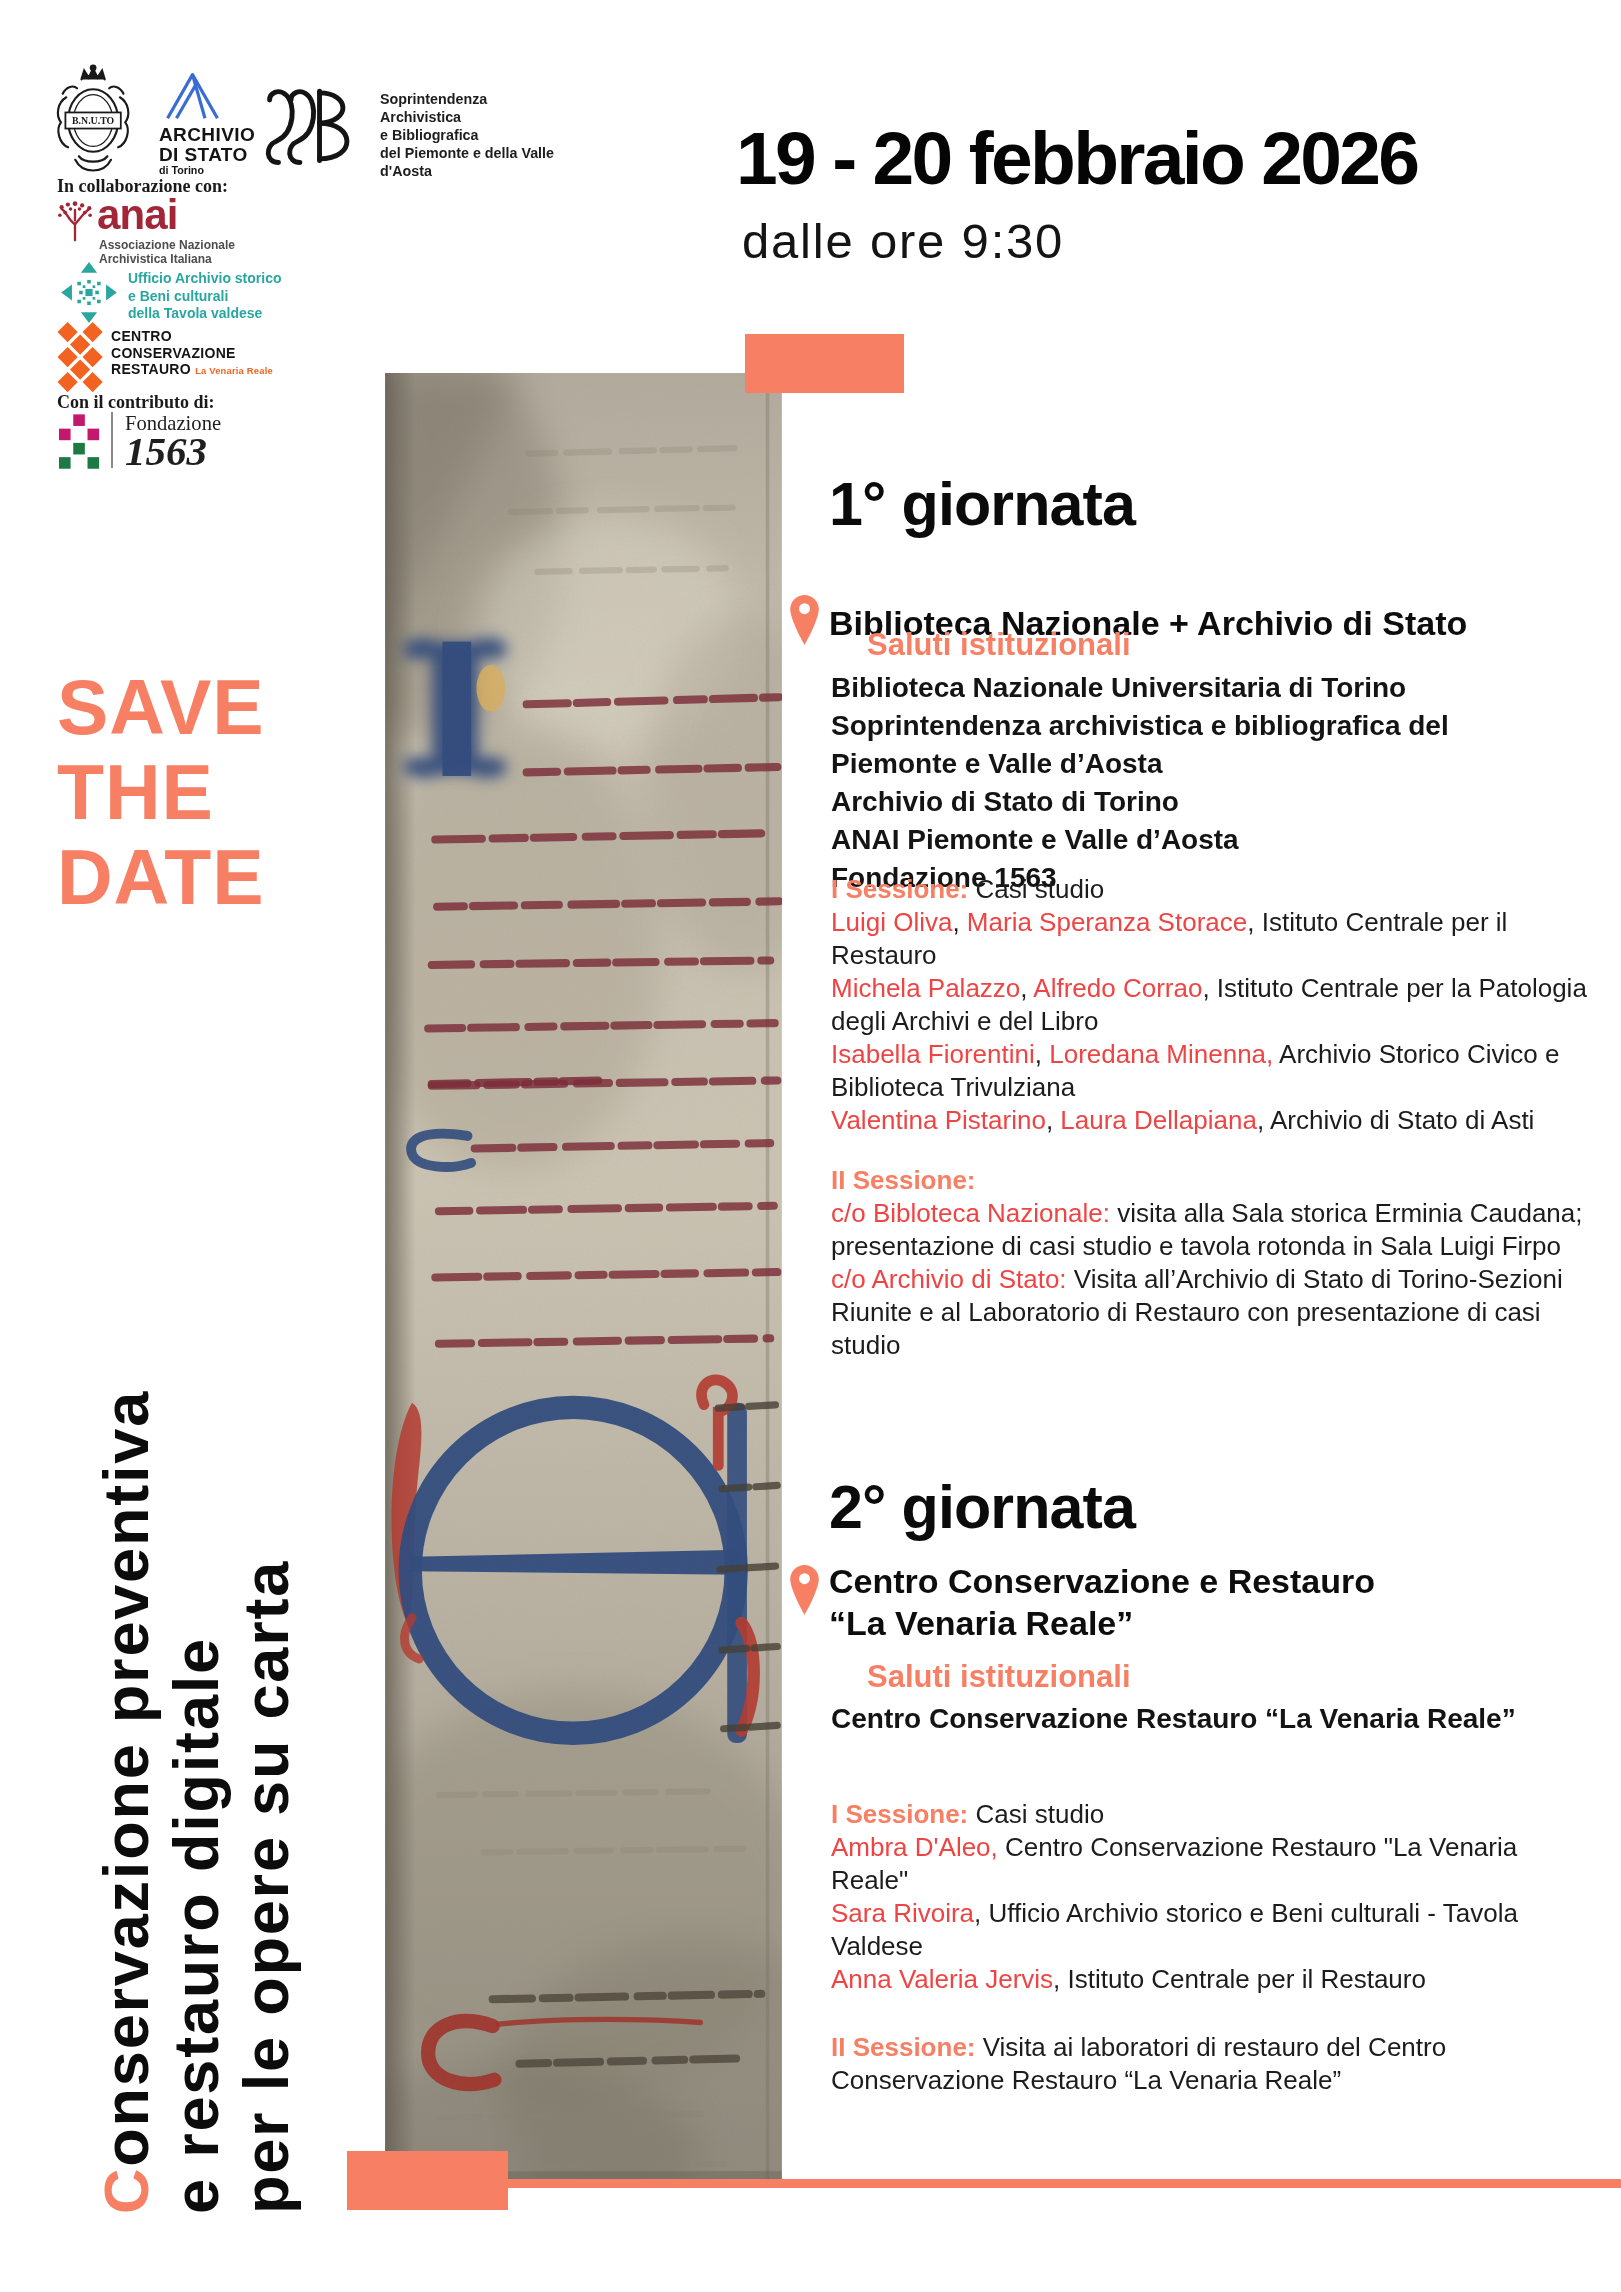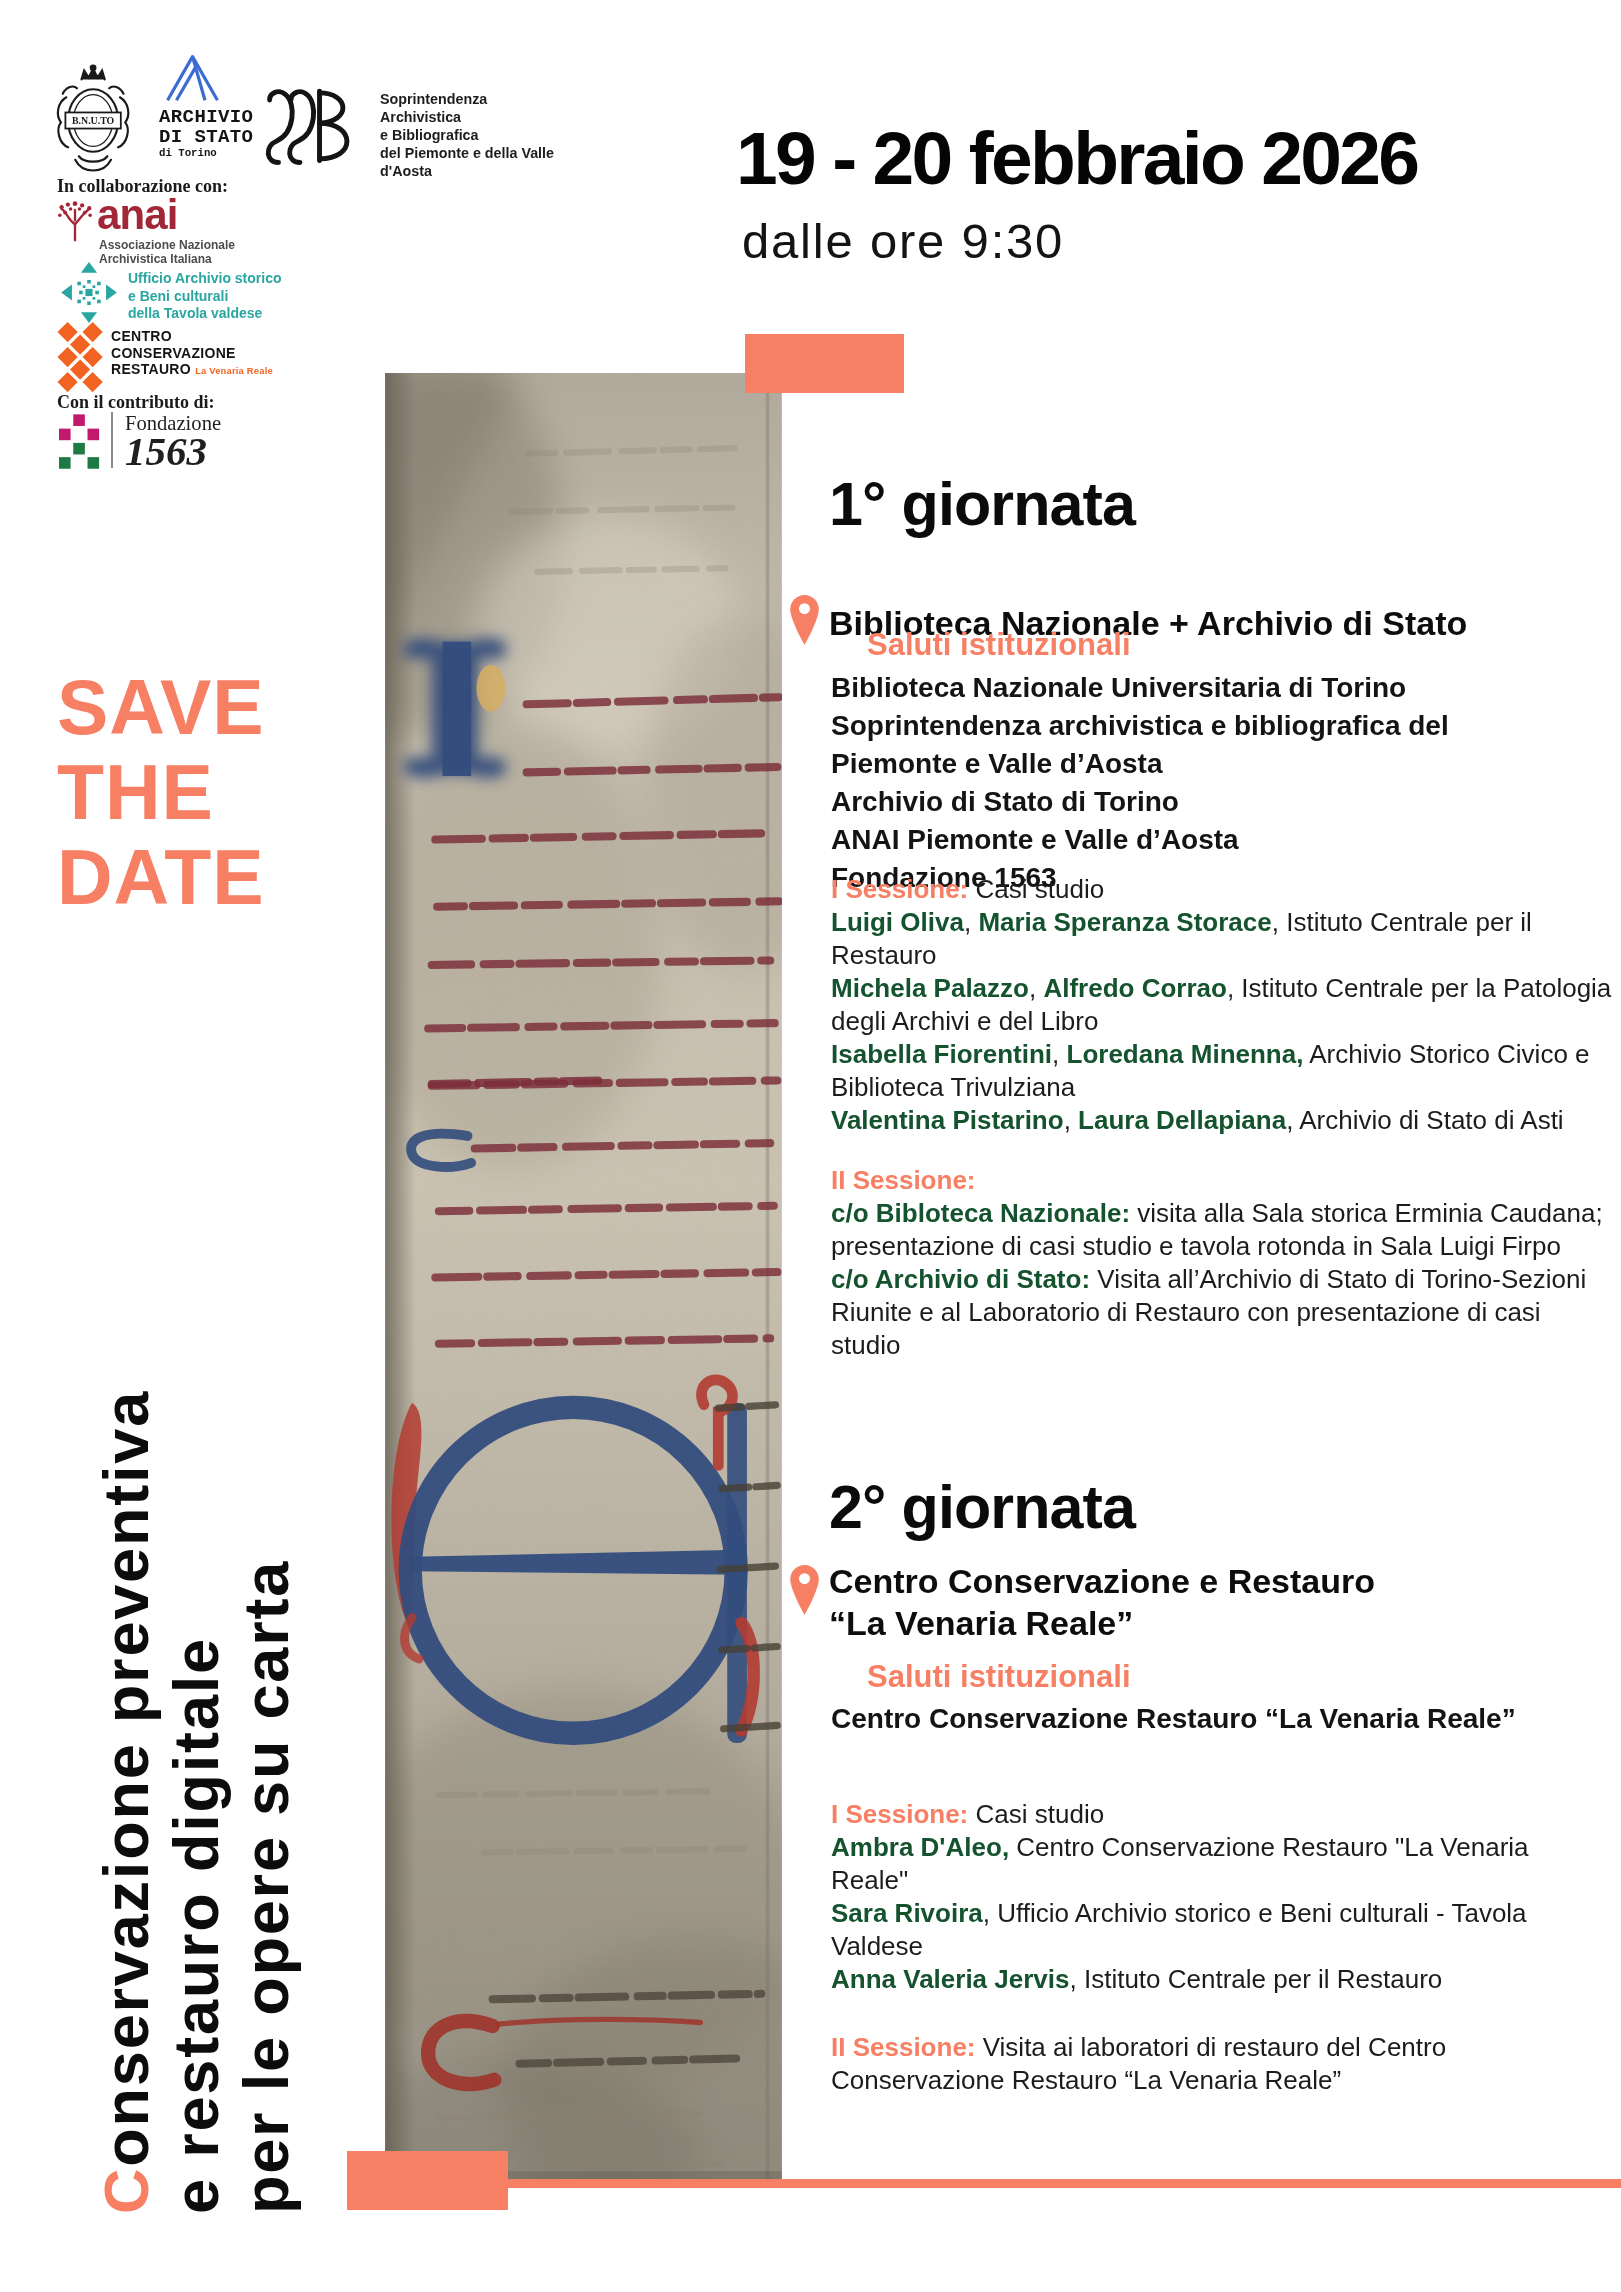--- a/index.html
+++ b/index.html
@@ -34,21 +34,21 @@
          font-size:63px;line-height:70px;font-weight:800;color:#0c0c0c;letter-spacing:1.8px;}
   .vline .cap{color:var(--accent);}
 
   
   .day-title{font-size:61px;font-weight:800;letter-spacing:-0.9px;color:#0b0b0b;white-space:nowrap;}
   .loc-text{font-size:34px;line-height:42px;font-weight:700;color:#0d0d0d;}
   .saluti-label{font-size:31px;font-weight:600;color:var(--accent);margin-left:36px;}
   .inst{font-size:28px;line-height:38px;font-weight:700;color:#141414;}
   .body-block{font-size:26px;line-height:33px;color:#1c1c1c;font-weight:400;}
   .body-block p{margin:0;}
-  .seg-b{font-weight:700;color:#14532d;}
+  .seg-b{font-weight:400;color:#ef4444;}
   .seg-a{font-weight:700;color:var(--accent);}
 
   .deco{background:var(--accent);}
 </style>
 </head>
 <body>
 
 <div class="poster nosel">
 
   <svg class="abs" style="left:52px;top:63px;" width="84" height="115" viewBox="0 0 94 128">
@@ -61,21 +61,21 @@
       <path d="M76,38 C86,44 88,58 82,66 C88,74 84,90 74,94"></path>
       <path d="M12,34 C16,26 24,24 28,28"></path>
       <path d="M80,34 C76,26 68,24 64,28"></path>
       <path d="M30,104 C36,112 56,112 62,104"></path>
       <path d="M26,108 C30,116 38,120 46,120 C54,120 62,116 66,108"></path>
     </g>
     <rect x="15" y="55" width="62" height="18" fill="#ffffff" stroke="#1a1a1a" stroke-width="2"></rect>
     <text x="46" y="68" text-anchor="middle" font-family="Liberation Serif, serif" font-size="11" font-weight="bold" fill="#1a1a1a">B.N.U.TO</text>
   </svg>
 
-  <div class="abs" style="left:159px;top:52px;width:107px;font-family:Liberation Mono, monospace;">
+  <div class="abs" style="left:159px;top:70px;width:107px;">
     <svg width="57" height="52" viewBox="0 0 64 58" style="margin-left:5.4px;">
       <g stroke="#3a6cd4" stroke-width="3.6" fill="none" stroke-linejoin="round">
         <path d="M4,54 L32,5 L60,54"></path>
         <path d="M14,54 L36,16"></path>
         <path d="M32,5 L46,54"></path>
       </g>
     </svg>
     <div class="archivio-text">ARCHIVIO</div>
     <div class="archivio-text">DI STATO</div>
     <div class="archivio-sub">di Torino</div>

